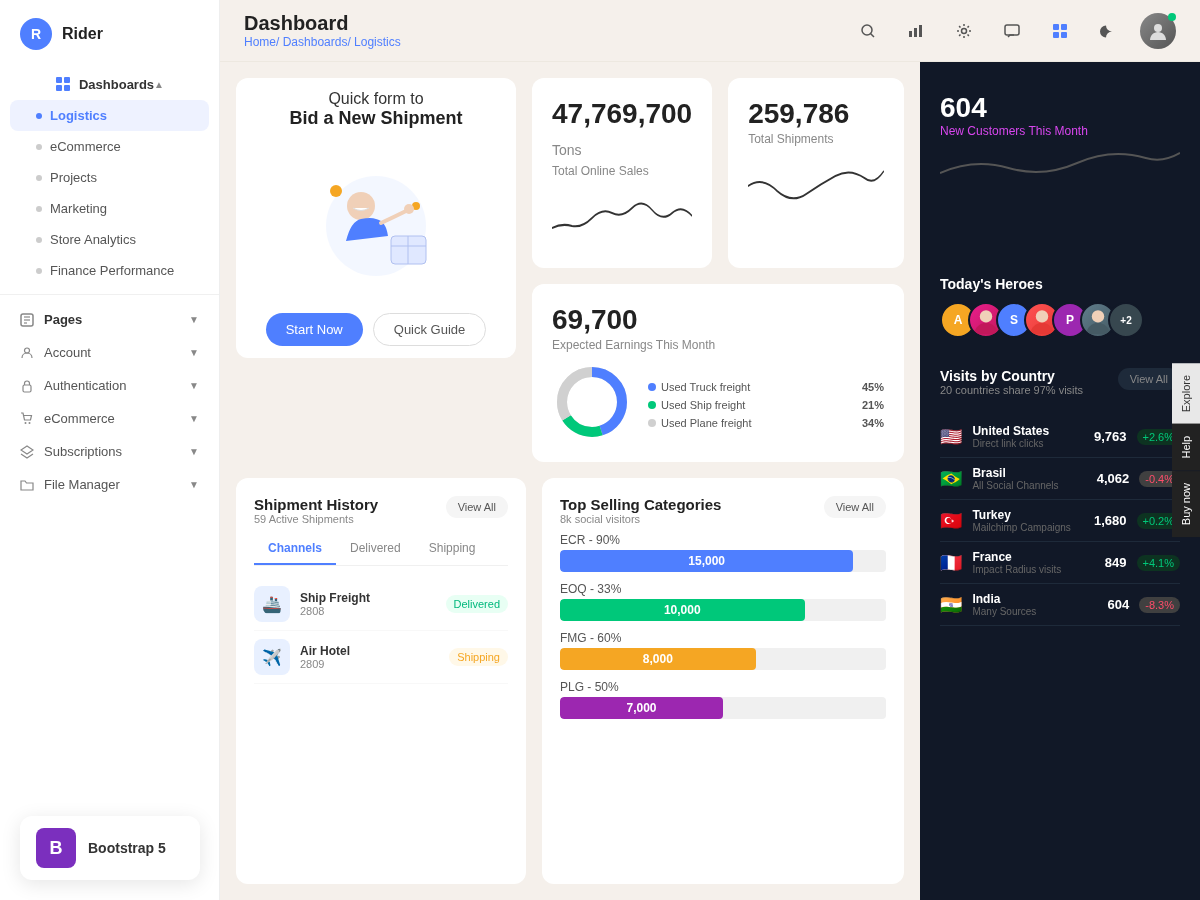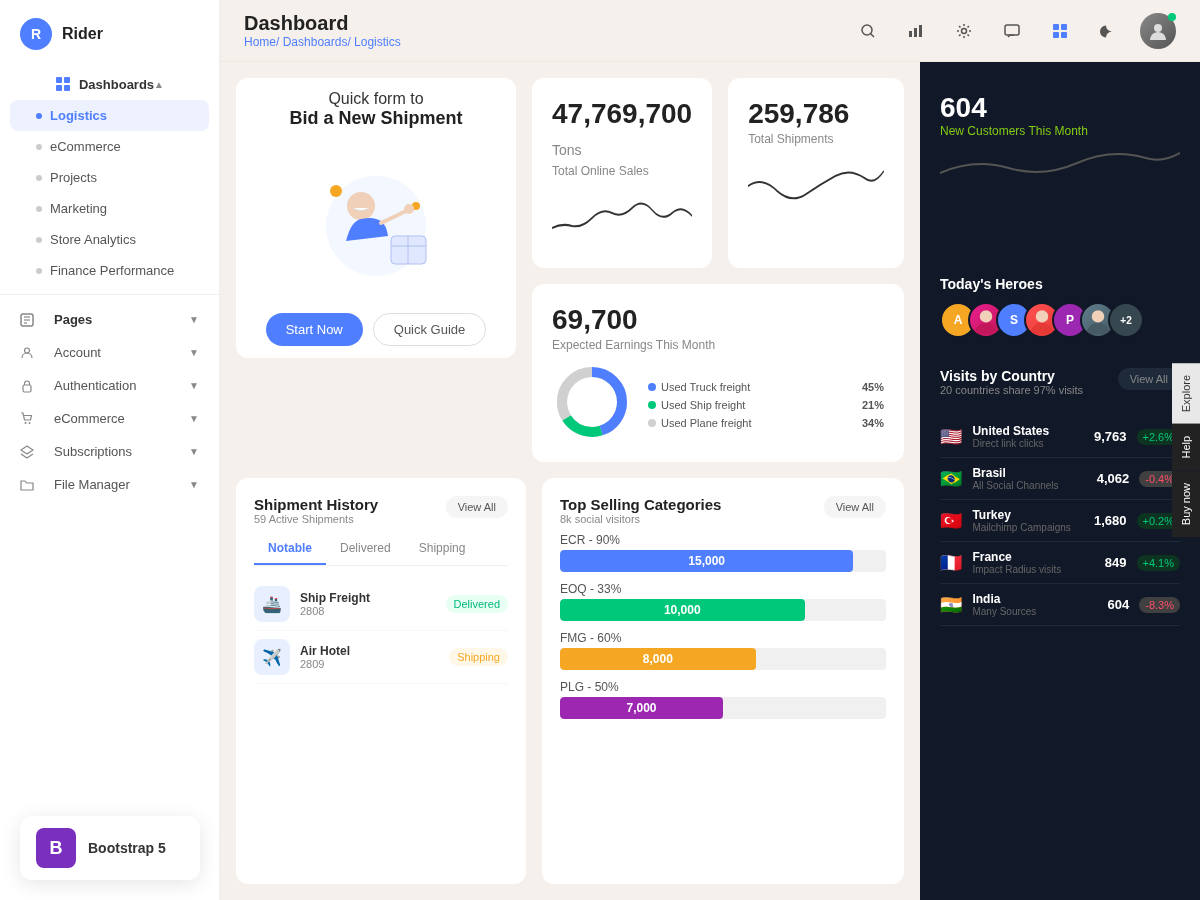--- a/index.html
+++ b/index.html
@@ -12,21 +12,21 @@
     .logo-text { font-weight: 700; font-size: 16px; color: #222; }
     .sidebar-group-header { display: flex; align-items: center; justify-content: center; padding: 8px 6px; cursor: pointer; }
     .sidebar-group-label { font-size: 13px; font-weight: 600; color: #333; display: flex; align-items: center; gap: 8px; }
     .chevron { font-size: 10px; color: #888; }
     .sidebar-item { display: flex; align-items: center; padding: 8px 20px 8px 36px; cursor: pointer; font-size: 13px; color: #555; gap: 8px; }
     .sidebar-item.active { background: #eef2ff; color: #4f7fff; font-weight: 600; border-radius: 8px; margin: 0 10px; padding-left: 26px; }
     .sidebar-item .dot { width: 6px; height: 6px; border-radius: 50%; background: #ccc; flex-shrink: 0; }
     .sidebar-item.active .dot { background: #4f7fff; }
     .sidebar-divider { height: 1px; background: #f0f0f0; margin: 8px 0; }
     .sidebar-page-item { display: flex; align-items: center; justify-content: space-between; padding: 9px 20px; cursor: pointer; font-size: 13px; color: #555; }
-    .sidebar-page-item-left { display: flex; align-items: center; gap: 20px; }
+    .sidebar-page-item-left { display: flex; align-items: center; gap: 10px; }
 
     
     .main { flex: 1; overflow: hidden; display: flex; flex-direction: column; }
     .topbar { background: #f5f0eb; padding: 12px 24px; display: flex; align-items: center; justify-content: space-between; border-bottom: 1px solid #ede8e0; }
     .topbar-left { }
     .topbar-title { font-size: 20px; font-weight: 700; color: #222; }
     .breadcrumb { font-size: 12px; color: #888; }
     .breadcrumb span { color: #4f7fff; }
     .topbar-right { display: flex; align-items: center; gap: 16px; }
     .topbar-icon { width: 32px; height: 32px; display: flex; align-items: center; justify-content: center; cursor: pointer; color: #555; font-size: 16px; }
@@ -52,21 +52,21 @@
     .donut-container { display: flex; align-items: center; gap: 16px; margin-top: 10px; }
     .legend-dot { width: 8px; height: 8px; border-radius: 50%; }
     .legend-row { display: flex; justify-content: space-between; align-items: center; font-size: 12px; color: #555; margin-top: 6px; }
 
     
     .right-panel { width: 280px; background: #111827; display: flex; flex-direction: column; overflow: hidden; }
 
     
     .dark-stat-card { background: #111827; padding: 20px; position: relative; }
     .dark-stat-number { font-size: 28px; font-weight: 700; color: #fff; }
-    .dark-stat-label { font-size: 12px; color: #84cc16; }
+    .dark-stat-label { font-size: 12px; color: #d946ef; }
     .dark-mini-chart { height: 60px; }
 
     
     .heroes-section { padding: 14px 20px; }
     .heroes-title { font-size: 14px; font-weight: 600; color: #fff; margin-bottom: 10px; }
     .heroes-avatars { display: flex; align-items: center; }
     .hero-avatar { width: 36px; height: 36px; border-radius: 50%; border: 2px solid #111827; margin-left: -8px; display: flex; align-items: center; justify-content: center; font-size: 12px; font-weight: 600; color: #fff; overflow: hidden; }
     .hero-avatar:first-child { margin-left: 0; }
 
     .section-header { display: flex; justify-content: space-between; align-items: flex-start; margin-bottom: 8px; }
@@ -430,21 +430,21 @@
 
         <div class="shipment-card">
           <div class="section-header">
             <div>
               <div class="section-title">Shipment History</div>
               <div class="section-subtitle">59 Active Shipments</div>
             </div>
             <button class="view-all-btn">View All</button>
           </div>
           <div class="tabs">
-            <div class="tab active">Notable</div>
+            <div class="tab active">Channels</div>
             <div class="tab">Delivered</div>
             <div class="tab">Shipping</div>
           </div>
           <div class="shipment-item">
             <div class="ship-icon">🚢</div>
             <div class="ship-info">
               <div class="ship-name">Ship Freight</div>
               <div class="ship-id">2808</div>
             </div>
             <span class="ship-status status-delivered">Delivered</span>

